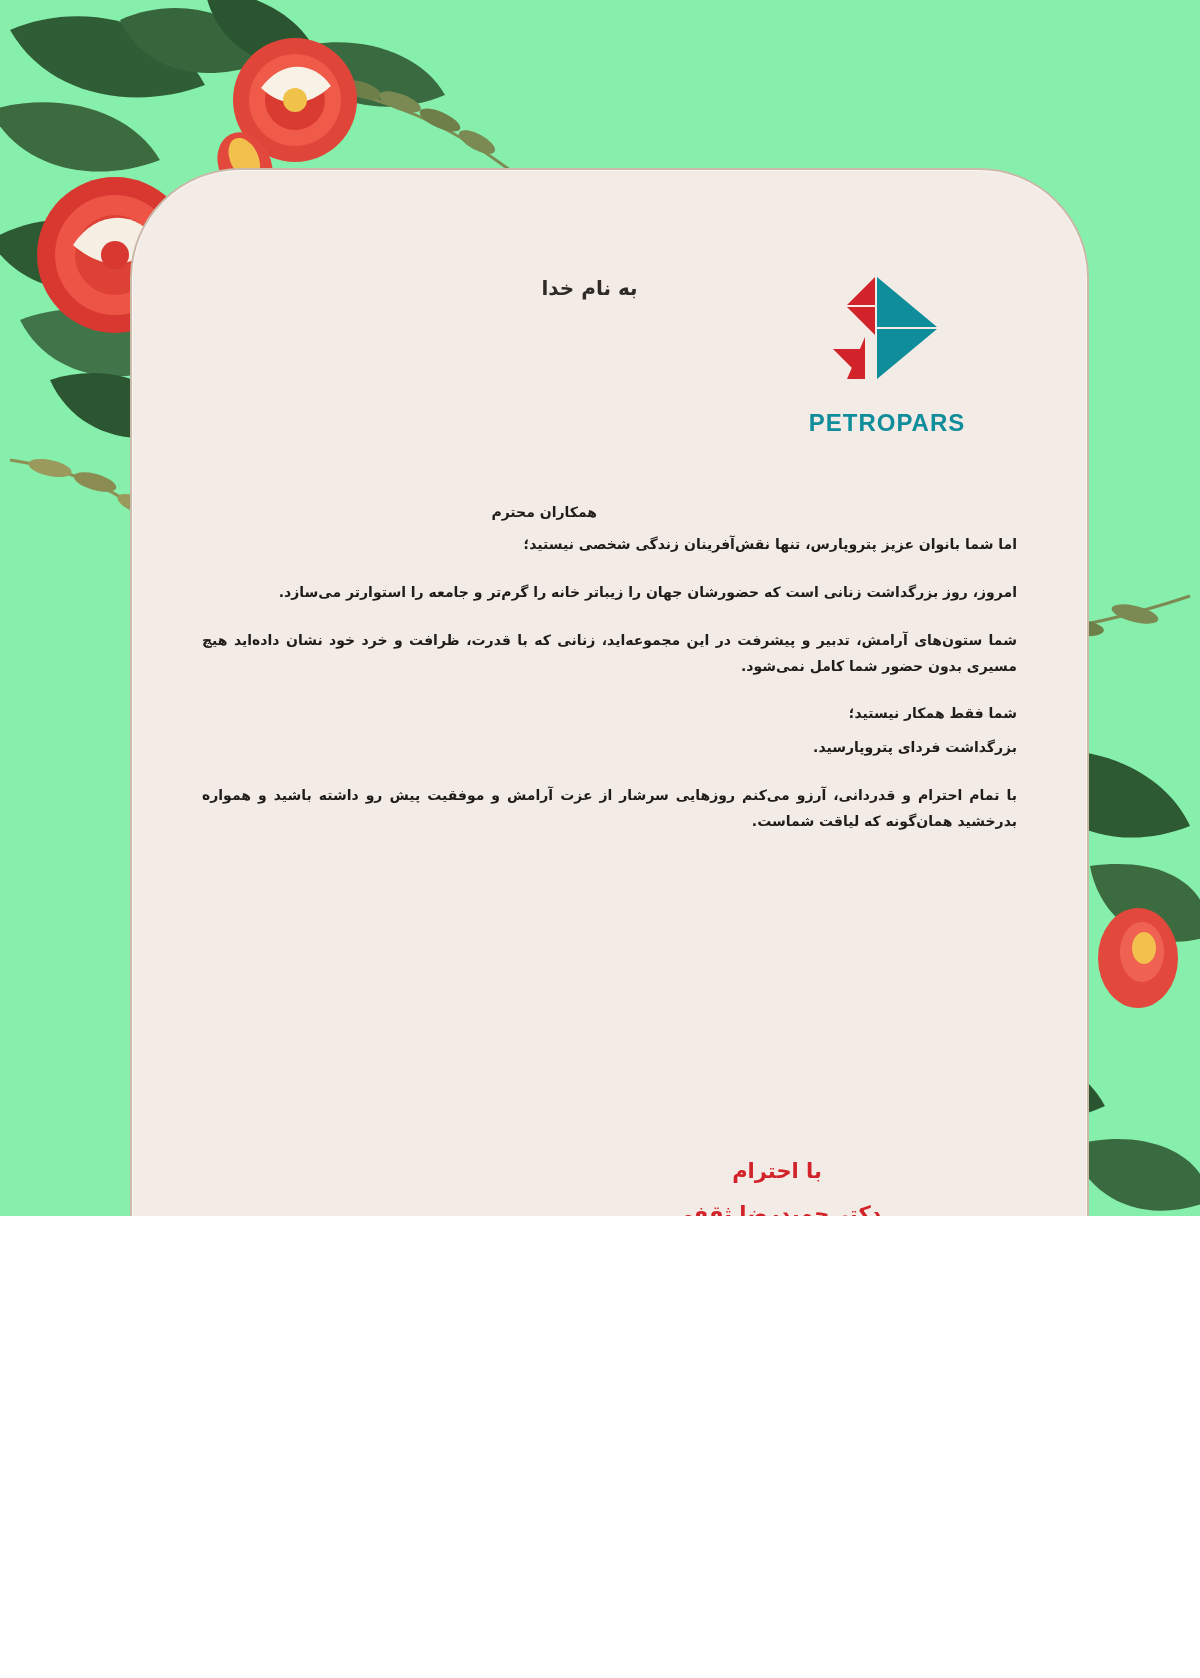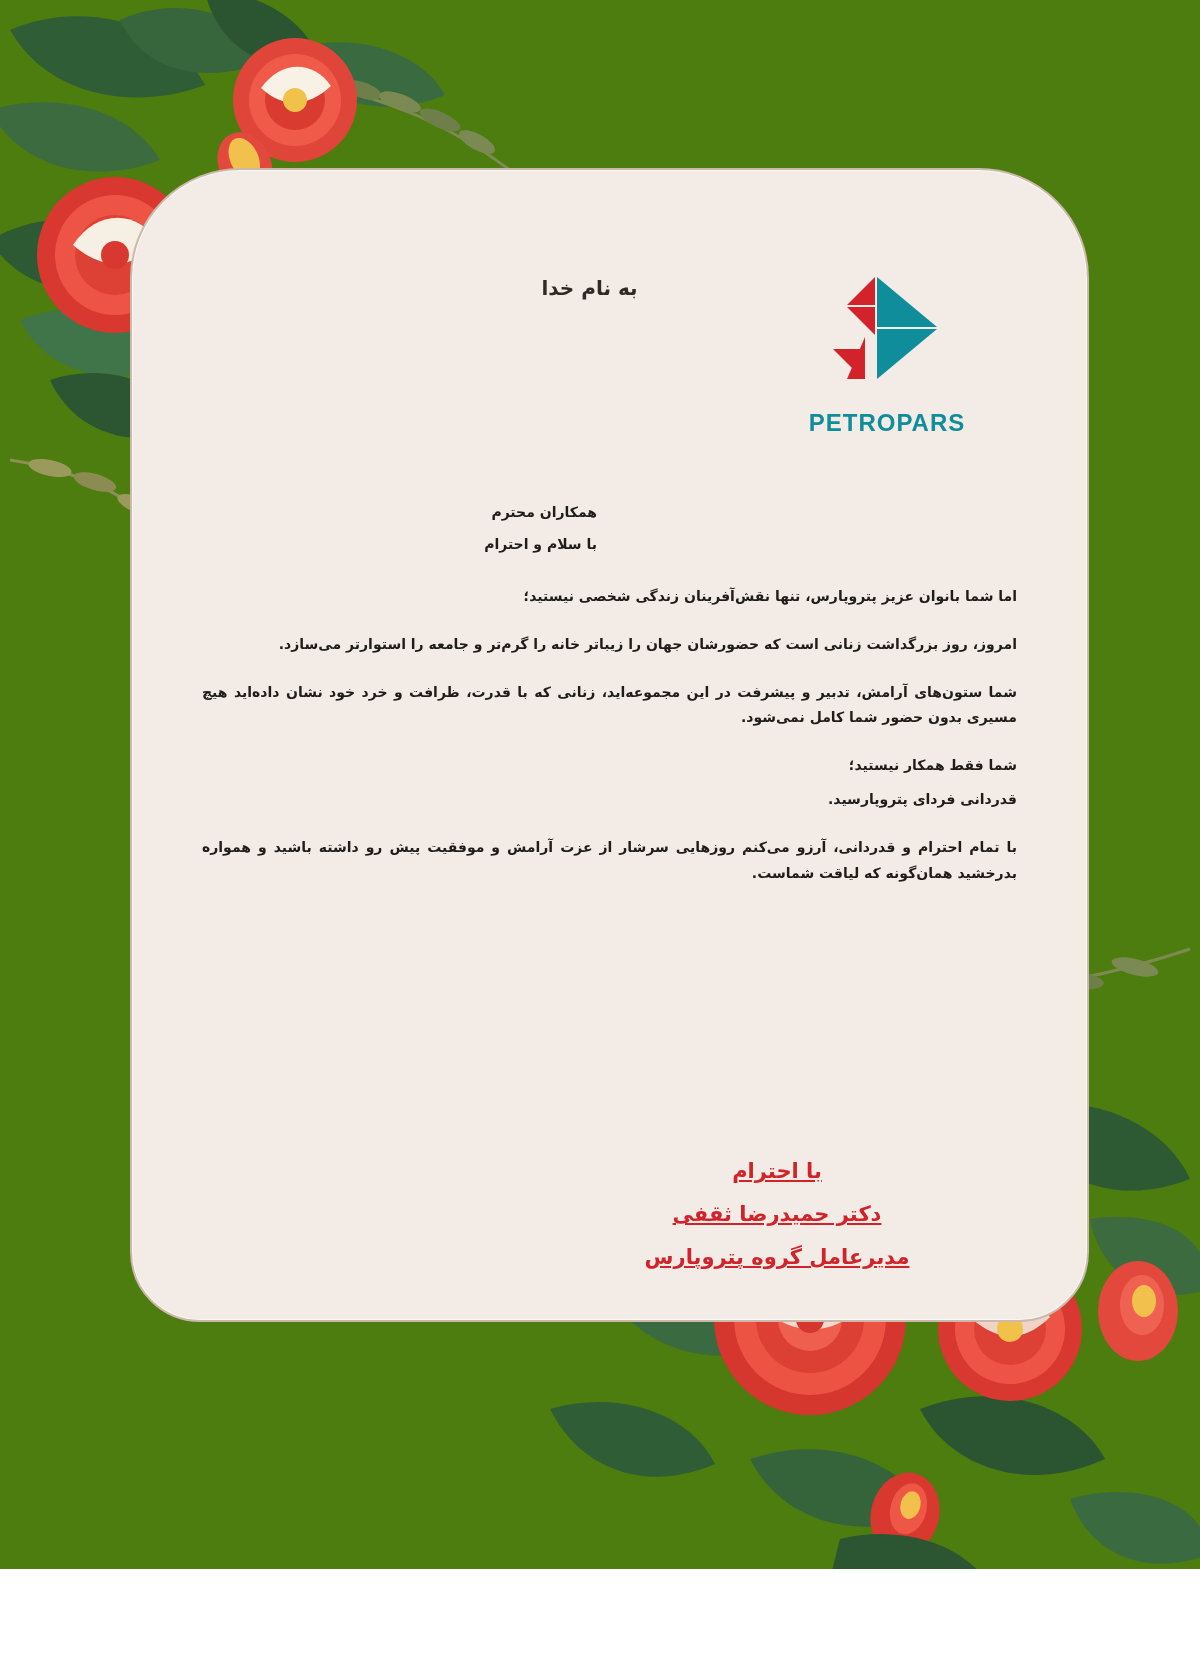--- a/index.html
+++ b/index.html
@@ -3,23 +3,23 @@
 <meta charset="utf-8">
 <style>
   html, body {
     margin: 0;
     padding: 0;
     background: #ffffff;
   }
   .page {
     position: relative;
     width: 1200px;
-    height: 1569px;
+    height: 1216px;
     overflow: hidden;
-    background: #4d7c0f;
+    background: #86efac;
     font-family: "DejaVu Sans", "Liberation Sans", sans-serif;
   }
 
   
   .floral {
     position: absolute;
     pointer-events: none;
   }
   .floral-tl { left: -10px; top: -10px; width: 620px; height: 600px; }
   .floral-br { right: -10px; bottom: -10px; width: 760px; height: 640px; }
@@ -112,21 +112,21 @@
     position: absolute;
     right: 140px;
     top: 980px;
     width: 340px;
     text-align: center;
     color: #d2232a;
     font-size: 21px;
     font-weight: bold;
     line-height: 2.05;
   }
-  .signature div { white-space: nowrap; text-decoration: underline; }
+  .signature div { white-space: nowrap; }
 </style>
 </head>
 <body>
 
 <div class="page">
 
   <svg class="floral floral-tl" viewBox="0 0 620 600" aria-hidden="true">
     <g>
 
       <path d="M20 40 C90 10 180 30 215 95 C150 120 60 110 20 40 Z" fill="#2f5d35"></path>
@@ -245,27 +245,26 @@
             <polygon points="22,32 50,32 50,60" fill="#d2232a"></polygon>
             <polygon points="8,74 38,74 38,104" fill="#d2232a"></polygon>
             <polygon points="40,62 40,104 22,104" fill="#d2232a"></polygon>
           </svg>
         </div>
         <div class="logo-word">PETROPARS</div>
       </div>
 
       <div class="letter">
         <p class="salutation">همکاران محترم</p>
-        <p class="salutation2">با سلام و احترام</p>
 
         <p class="para">اما شما بانوان عزیز پتروپارس، تنها نقش‌آفرینان زندگی شخصی نیستید؛</p>
         <p class="para">امروز، روز بزرگداشت زنانی است که حضورشان جهان را زیباتر خانه را گرم‌تر و جامعه را استوارتر می‌سازد.</p>
         <p class="para">شما ستون‌های آرامش، تدبیر و پیشرفت در این مجموعه‌اید، زنانی که با قدرت، ظرافت و خرد خود نشان داده‌اید هیچ مسیری بدون حضور شما کامل نمی‌شود.</p>
         <p class="para tight center-ish">شما فقط همکار نیستید؛</p>
-        <p class="para center-ish">قدردانی فردای پتروپارسید.</p>
+        <p class="para center-ish">بزرگداشت فردای پتروپارسید.</p>
         <p class="para">با تمام احترام و قدردانی، آرزو می‌کنم روزهایی سرشار از عزت آرامش و موفقیت پیش رو داشته باشید و همواره بدرخشید همان‌گونه که لیاقت شماست.</p>
       </div>
 
       <div class="signature">
         <div>با احترام</div>
         <div>دکتر حمیدرضا ثقفی</div>
         <div>مدیرعامل گروه پتروپارس</div>
       </div>
 
     </div>

